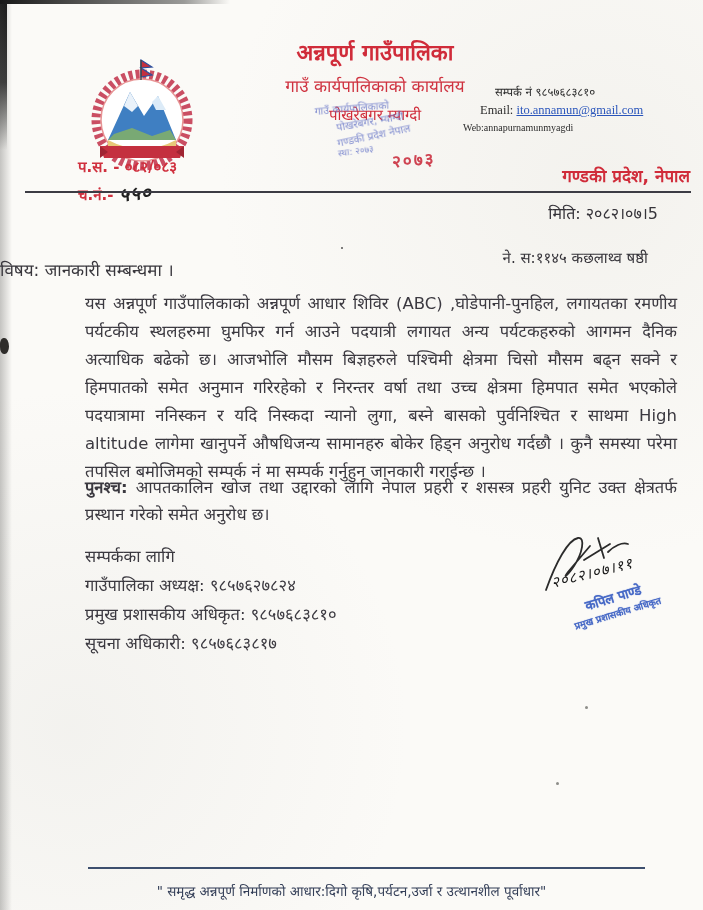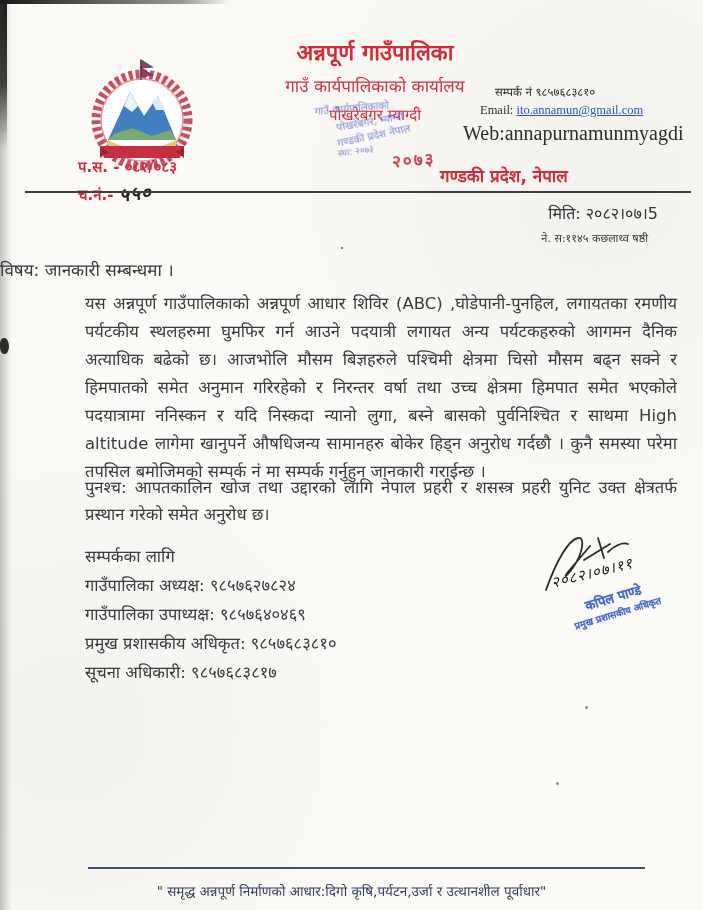--- a/index.html
+++ b/index.html
@@ -33,37 +33,37 @@
   .hstamp .s1{transform:rotate(3deg) translateX(-28px);}
   .hstamp .s2{transform:rotate(-2deg) translateX(-12px);}
   .hstamp .s3{transform:rotate(-4deg) translateX(-10px);}
   .hstamp .s4{font-size:9px;transform:translateX(-30px);}
   .hstamp-year{left:392px;top:148px;font-size:17px;font-weight:bold;color:#cf4452;transform:rotate(-4deg);letter-spacing:2px;}
   
   .rblock{left:455px;top:84px;width:245px;font-size:12px;color:#2c2c2c;}
   .rblock .l1{padding-left:40px;font-size:11.5px;}
   .rblock .l2{padding-left:25px;margin-top:4px;font-family:"Liberation Serif",serif;font-size:12.5px;}
   .rblock .l2 .link{color:#2a55bb;text-decoration:underline;cursor:pointer;}
-  .rblock .l3{padding-left:8px;margin-top:4px;font-family:"Liberation Serif",serif;font-size:20px;}
+  .rblock .l3{padding-left:8px;margin-top:4px;font-family:"Liberation Serif",serif;font-size:10px;}
   
   .refs{left:78px;top:156px;color:#d0303e;font-size:15px;font-weight:bold;}
   .refs .r2{margin-top:4px;}
   .hand-chno{display:inline-block;font-style:italic;color:#1f1f1f;font-size:19px;font-weight:bold;transform:rotate(-6deg);letter-spacing:1px;font-family:"DejaVu Serif",serif;}
-  .province{left:440px;top:164px;width:250px;text-align:left;color:#d02c3a;font-size:17px;font-weight:bold;}
+  .province{left:440px;top:164px;width:250px;text-align:right;color:#d02c3a;font-size:17px;font-weight:bold;}
   .rule{left:25px;top:191px;width:666px;height:2px;background:#3c3c44;}
   
   .dateblock{left:340px;top:202px;width:330px;text-align:right;font-size:16px;color:#36343a;}
   .dateblock .d1{padding-right:12px;}
-  .dateblock .d2{margin-top:6px;padding-right:22px;font-size:11px;}
+  .dateblock .d2{margin-top:23px;padding-right:22px;font-size:15px;}
   
   .subject{left:0;top:258px;width:703px;font-size:17px;color:#38363c;}
   
   .body-text{left:85px;top:290px;width:592px;font-size:16.5px;line-height:28px;text-align:justify;color:#3b3940;}
   .ps{left:85px;top:474px;width:592px;font-size:16.5px;line-height:27px;text-align:justify;color:#3b3940;}
-  .ps .ps-label{font-weight:normal;margin-top:36px;}
+  .ps .ps-label{font-weight:bold;margin-top:36px;}
   
   .contacts{left:85px;top:542px;width:360px;font-size:16.5px;line-height:29px;color:#3b3940;}
   .contacts div{white-space:nowrap;}
   
   .sig-svg{left:538px;top:532px;width:110px;height:70px;}
   .sig-date{left:550px;top:562px;font-size:15px;font-style:italic;color:#181818;transform:rotate(-14deg);font-family:"DejaVu Serif",serif;letter-spacing:1px;}
   .sig-stamp{left:540px;top:588px;width:150px;transform:rotate(-17deg);text-align:center;color:#2f56c0;opacity:.88;}
   .sig-stamp .n{font-size:13px;font-weight:bold;text-shadow:0 0 1px rgba(47,86,192,.6);}
   .sig-stamp .t{font-size:9.5px;font-weight:bold;margin-top:1px;text-shadow:0 0 1px rgba(47,86,192,.5);}
   
@@ -149,21 +149,20 @@
   <div class="abs body-text">यस अन्नपूर्ण गाउँपालिकाको अन्नपूर्ण आधार शिविर (ABC) ,घोडेपानी-पुनहिल, लगायतका रमणीय पर्यटकीय स्थलहरुमा घुमफिर गर्न आउने पदयात्री लगायत अन्य पर्यटकहरुको आगमन दैनिक अत्याधिक बढेको छ। आजभोलि मौसम बिज्ञहरुले पश्चिमी क्षेत्रमा चिसो मौसम बढ्न सक्ने र हिमपातको समेत अनुमान गरिरहेको र निरन्तर वर्षा तथा उच्च क्षेत्रमा हिमपात समेत भएकोले पदयात्रामा ननिस्कन र यदि निस्कदा न्यानो लुगा, बस्ने बासको पुर्वनिश्चित र साथमा High altitude लागेमा खानुपर्ने औषधिजन्य सामानहरु बोकेर हिड्न अनुरोध गर्दछौ । कुनै समस्या परेमा तपसिल बमोजिमको सम्पर्क नं मा सम्पर्क गर्नुहुन जानकारी गराईन्छ ।</div>
 
   <div class="abs ps">
     <span class="ps-label">पुनश्च:</span>
     <span>आपतकालिन खोज तथा उद्दारको लागि नेपाल प्रहरी र शसस्त्र प्रहरी युनिट उक्त क्षेत्रतर्फ प्रस्थान गरेको समेत अनुरोध छ।</span>
   </div>
 
   <div class="abs contacts">
     <div>सम्पर्कका लागि</div>
     <div>गाउँपालिका अध्यक्ष: ९८५७६२७८२४</div>
-    <div>गाउँपालिका उपाध्यक्ष: ९८५७६४०४६९</div>
     <div>प्रमुख प्रशासकीय अधिकृत: ९८५७६८३८१०</div>
     <div>सूचना अधिकारी: ९८५७६८३८१७</div>
   </div>
 
   <svg class="abs sig-svg" viewBox="0 0 110 70">
     <path d="M8,58 C18,30 30,8 40,6 C48,5 44,22 36,34 C30,43 24,48 30,40 L52,14 M46,28 L72,12 M60,6 L66,26 M70,20 C76,14 84,10 90,12" fill="none" stroke="#141414" stroke-width="1.8" stroke-linecap="round" opacity="0.9"></path>
   </svg>
   <div class="abs sig-date">२०८२।०७।११</div>
   <div class="abs sig-stamp">
     <div class="n">कपिल पाण्डे</div>

